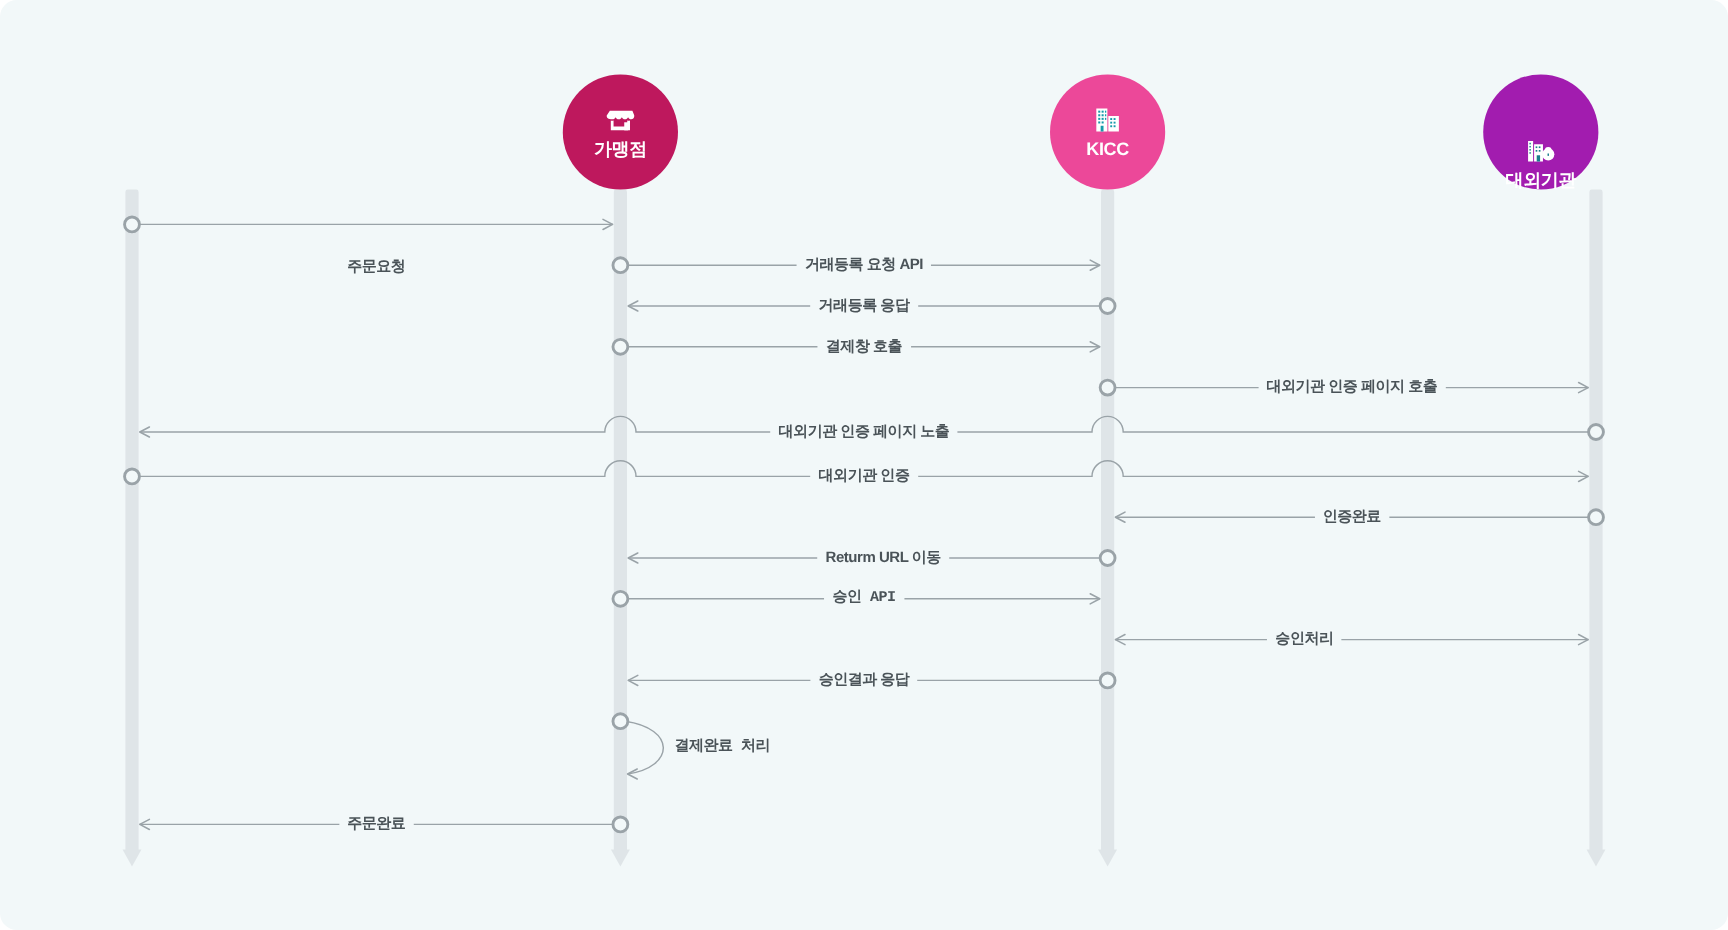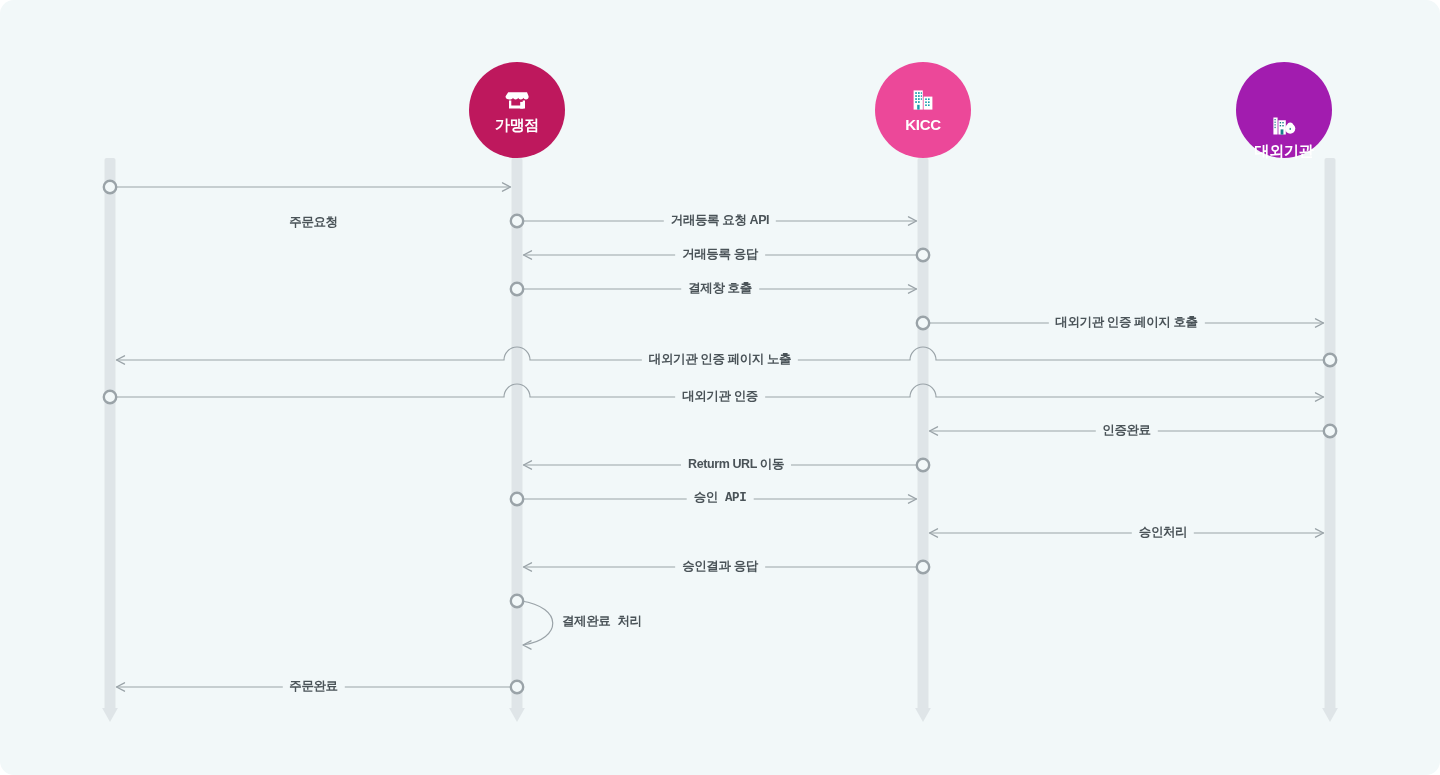--- a/index.html
+++ b/index.html
@@ -226,18 +226,18 @@
       <div class="msg-label" style="left: 313.5px; top: 187px; margin-top: 36px;">주문요청</div>
       <div class="msg-label" style="left: 720px; top: 221px;">거래등록 요청 API</div>
       <div class="msg-label" style="left: 720px; top: 255px;">거래등록 응답</div>
       <div class="msg-label" style="left: 720px; top: 289px;">결제창 호출</div>
       <div class="msg-label" style="left: 1126.5px; top: 323px;">대외기관 인증 페이지 호출</div>
       <div class="msg-label" style="left: 720px; top: 360px;">대외기관 인증 페이지 노출</div>
       <div class="msg-label" style="left: 720px; top: 397px;">대외기관 인증</div>
       <div class="msg-label" style="left: 1126.5px; top: 431px;">인증완료</div>
       <div class="msg-label" style="left: 736px; top: 465px;">Returm URL 이동</div>
       <div class="msg-label" style="left: 720px; top: 499px; font-family: Liberation Mono, monospace;">승인 API</div>
-      <div class="msg-label" style="left: 1163px; top: 533px;">승인처리</div>
-      <div class="msg-label" style="left: 720px; top: 567px;">승인결과 응답</div>
+      <div class="msg-label" style="left: 1087px; top: 533px;">승인처리</div>
+      <div class="msg-label" style="left: 720px; top: 567px; font-family: Liberation Serif, serif;">승인결과 응답</div>
       <div class="msg-label left-anchor" style="left: 555px; top: 623px;">결제완료 처리</div>
       <div class="msg-label" style="left: 313.5px; top: 687px; text-align: center;">주문완료</div>
     </div>
 </div>
 
 </body></html>

